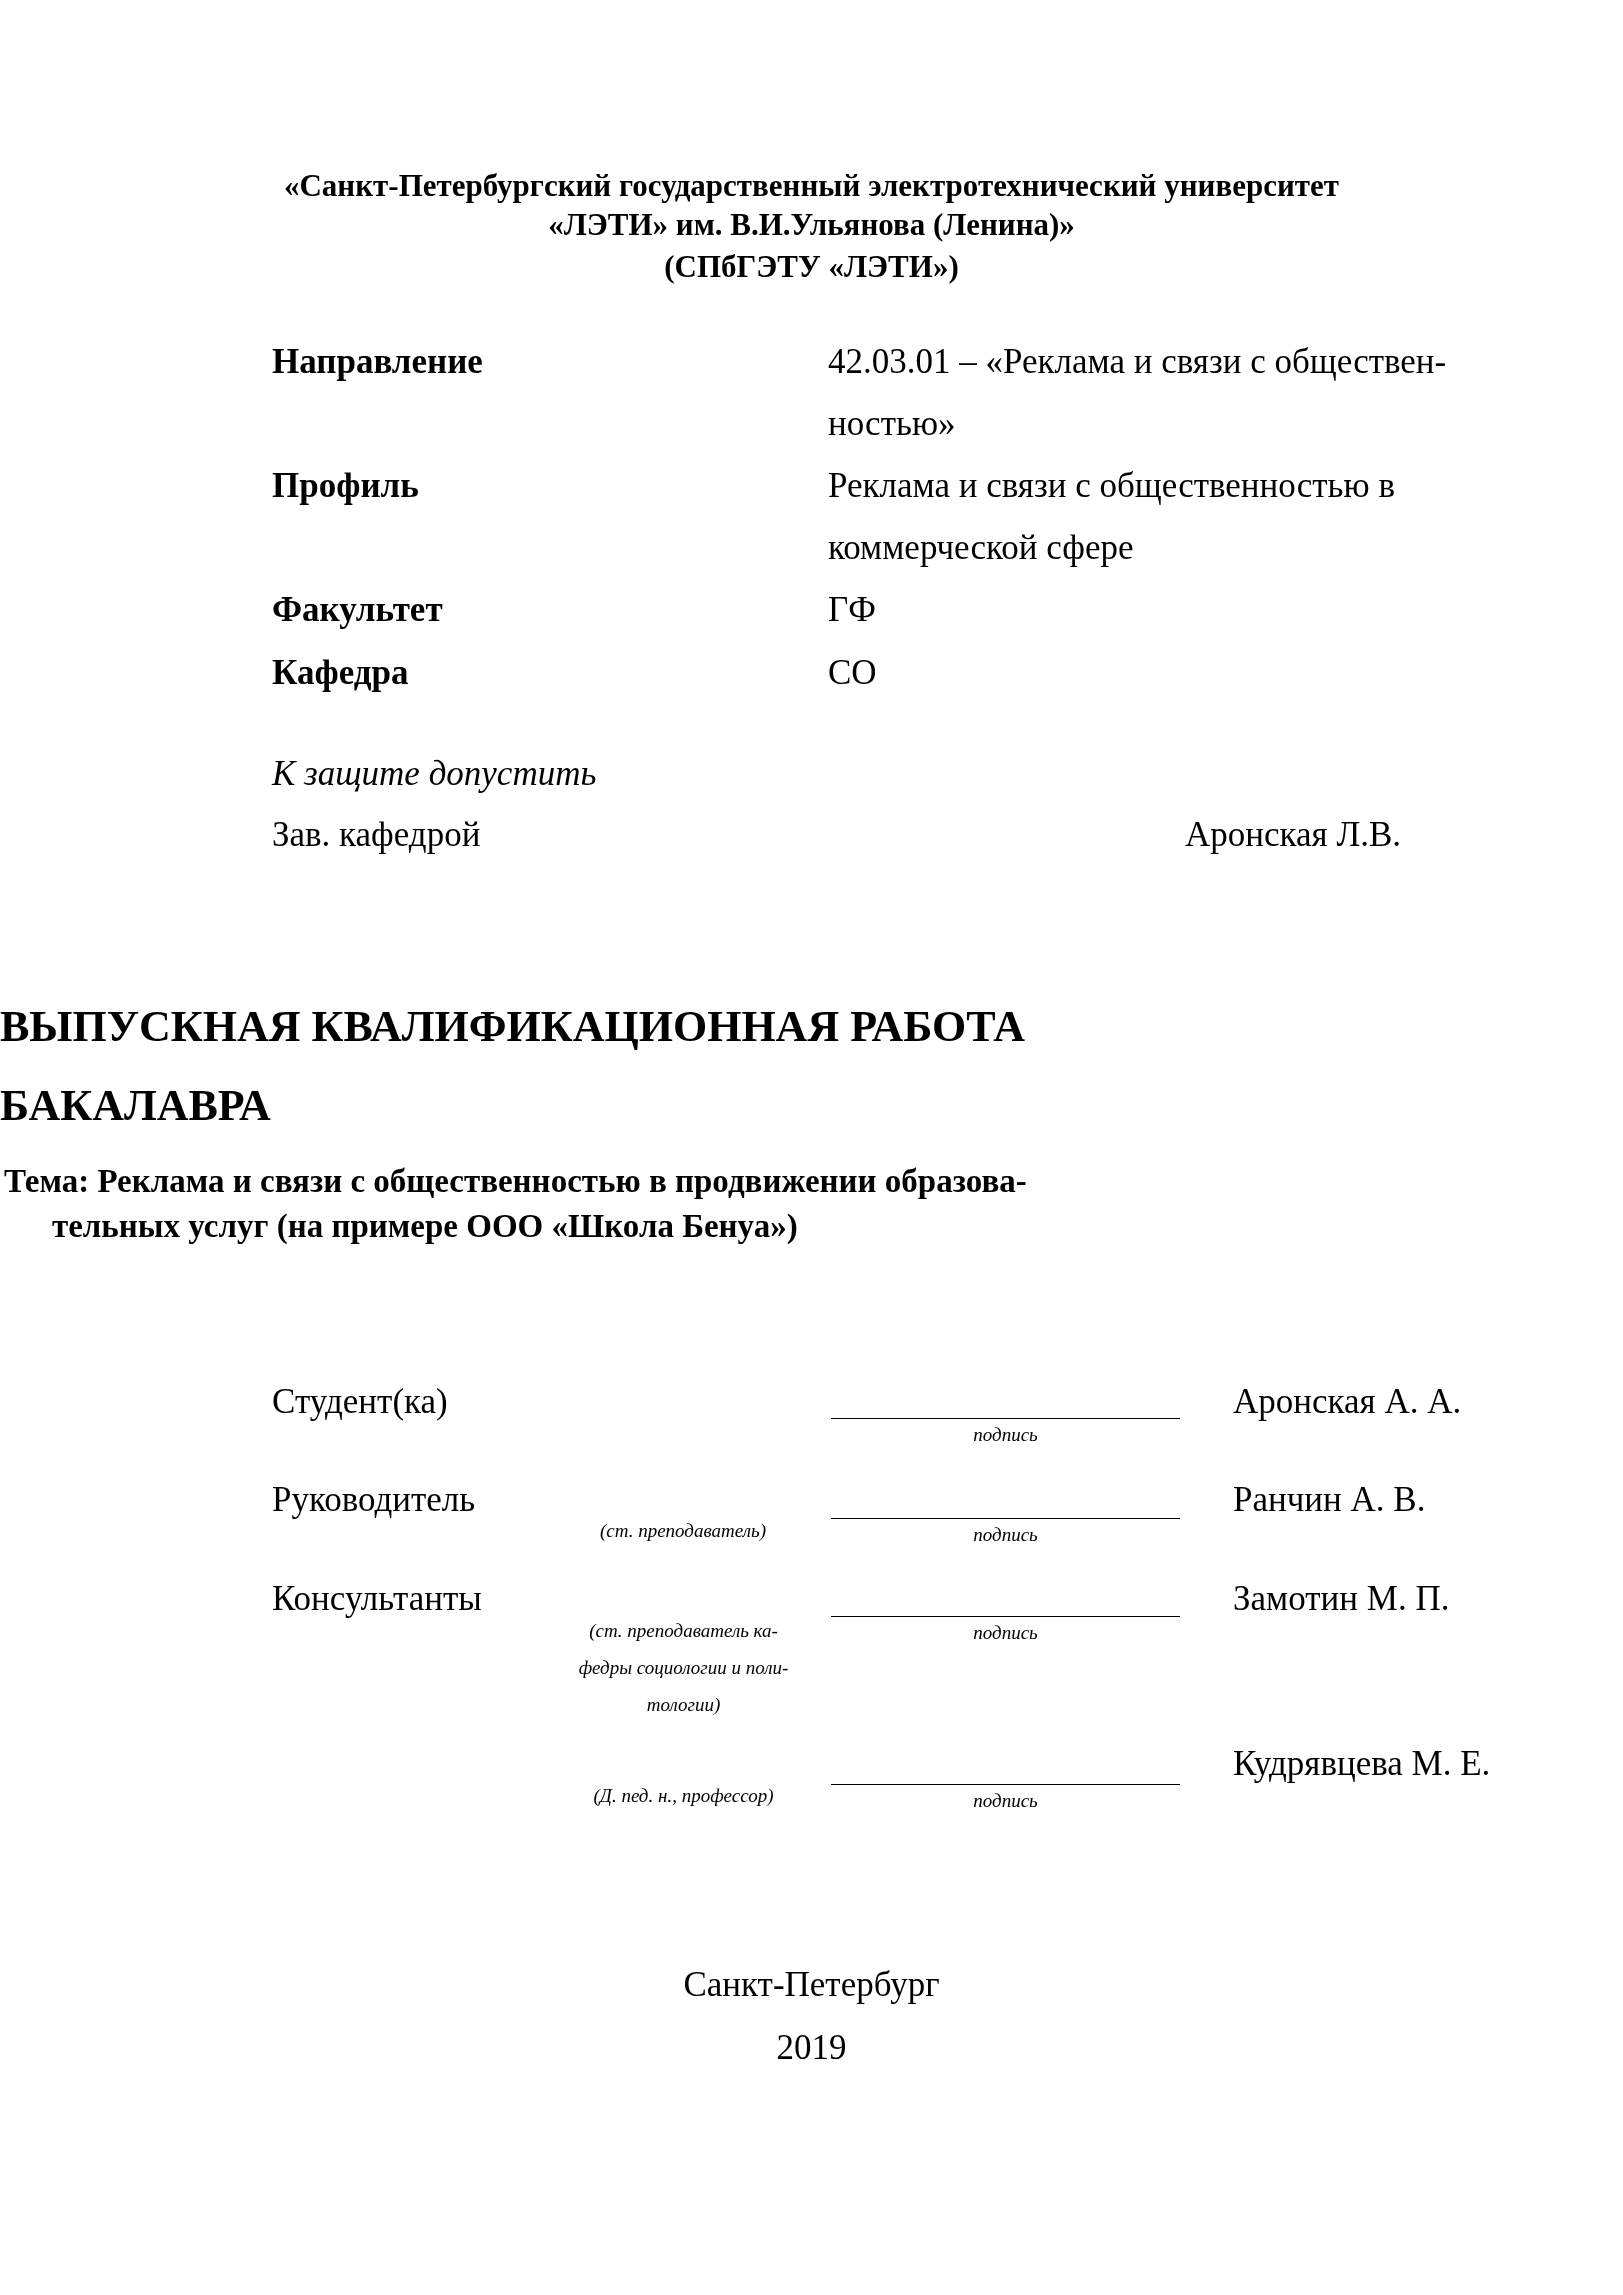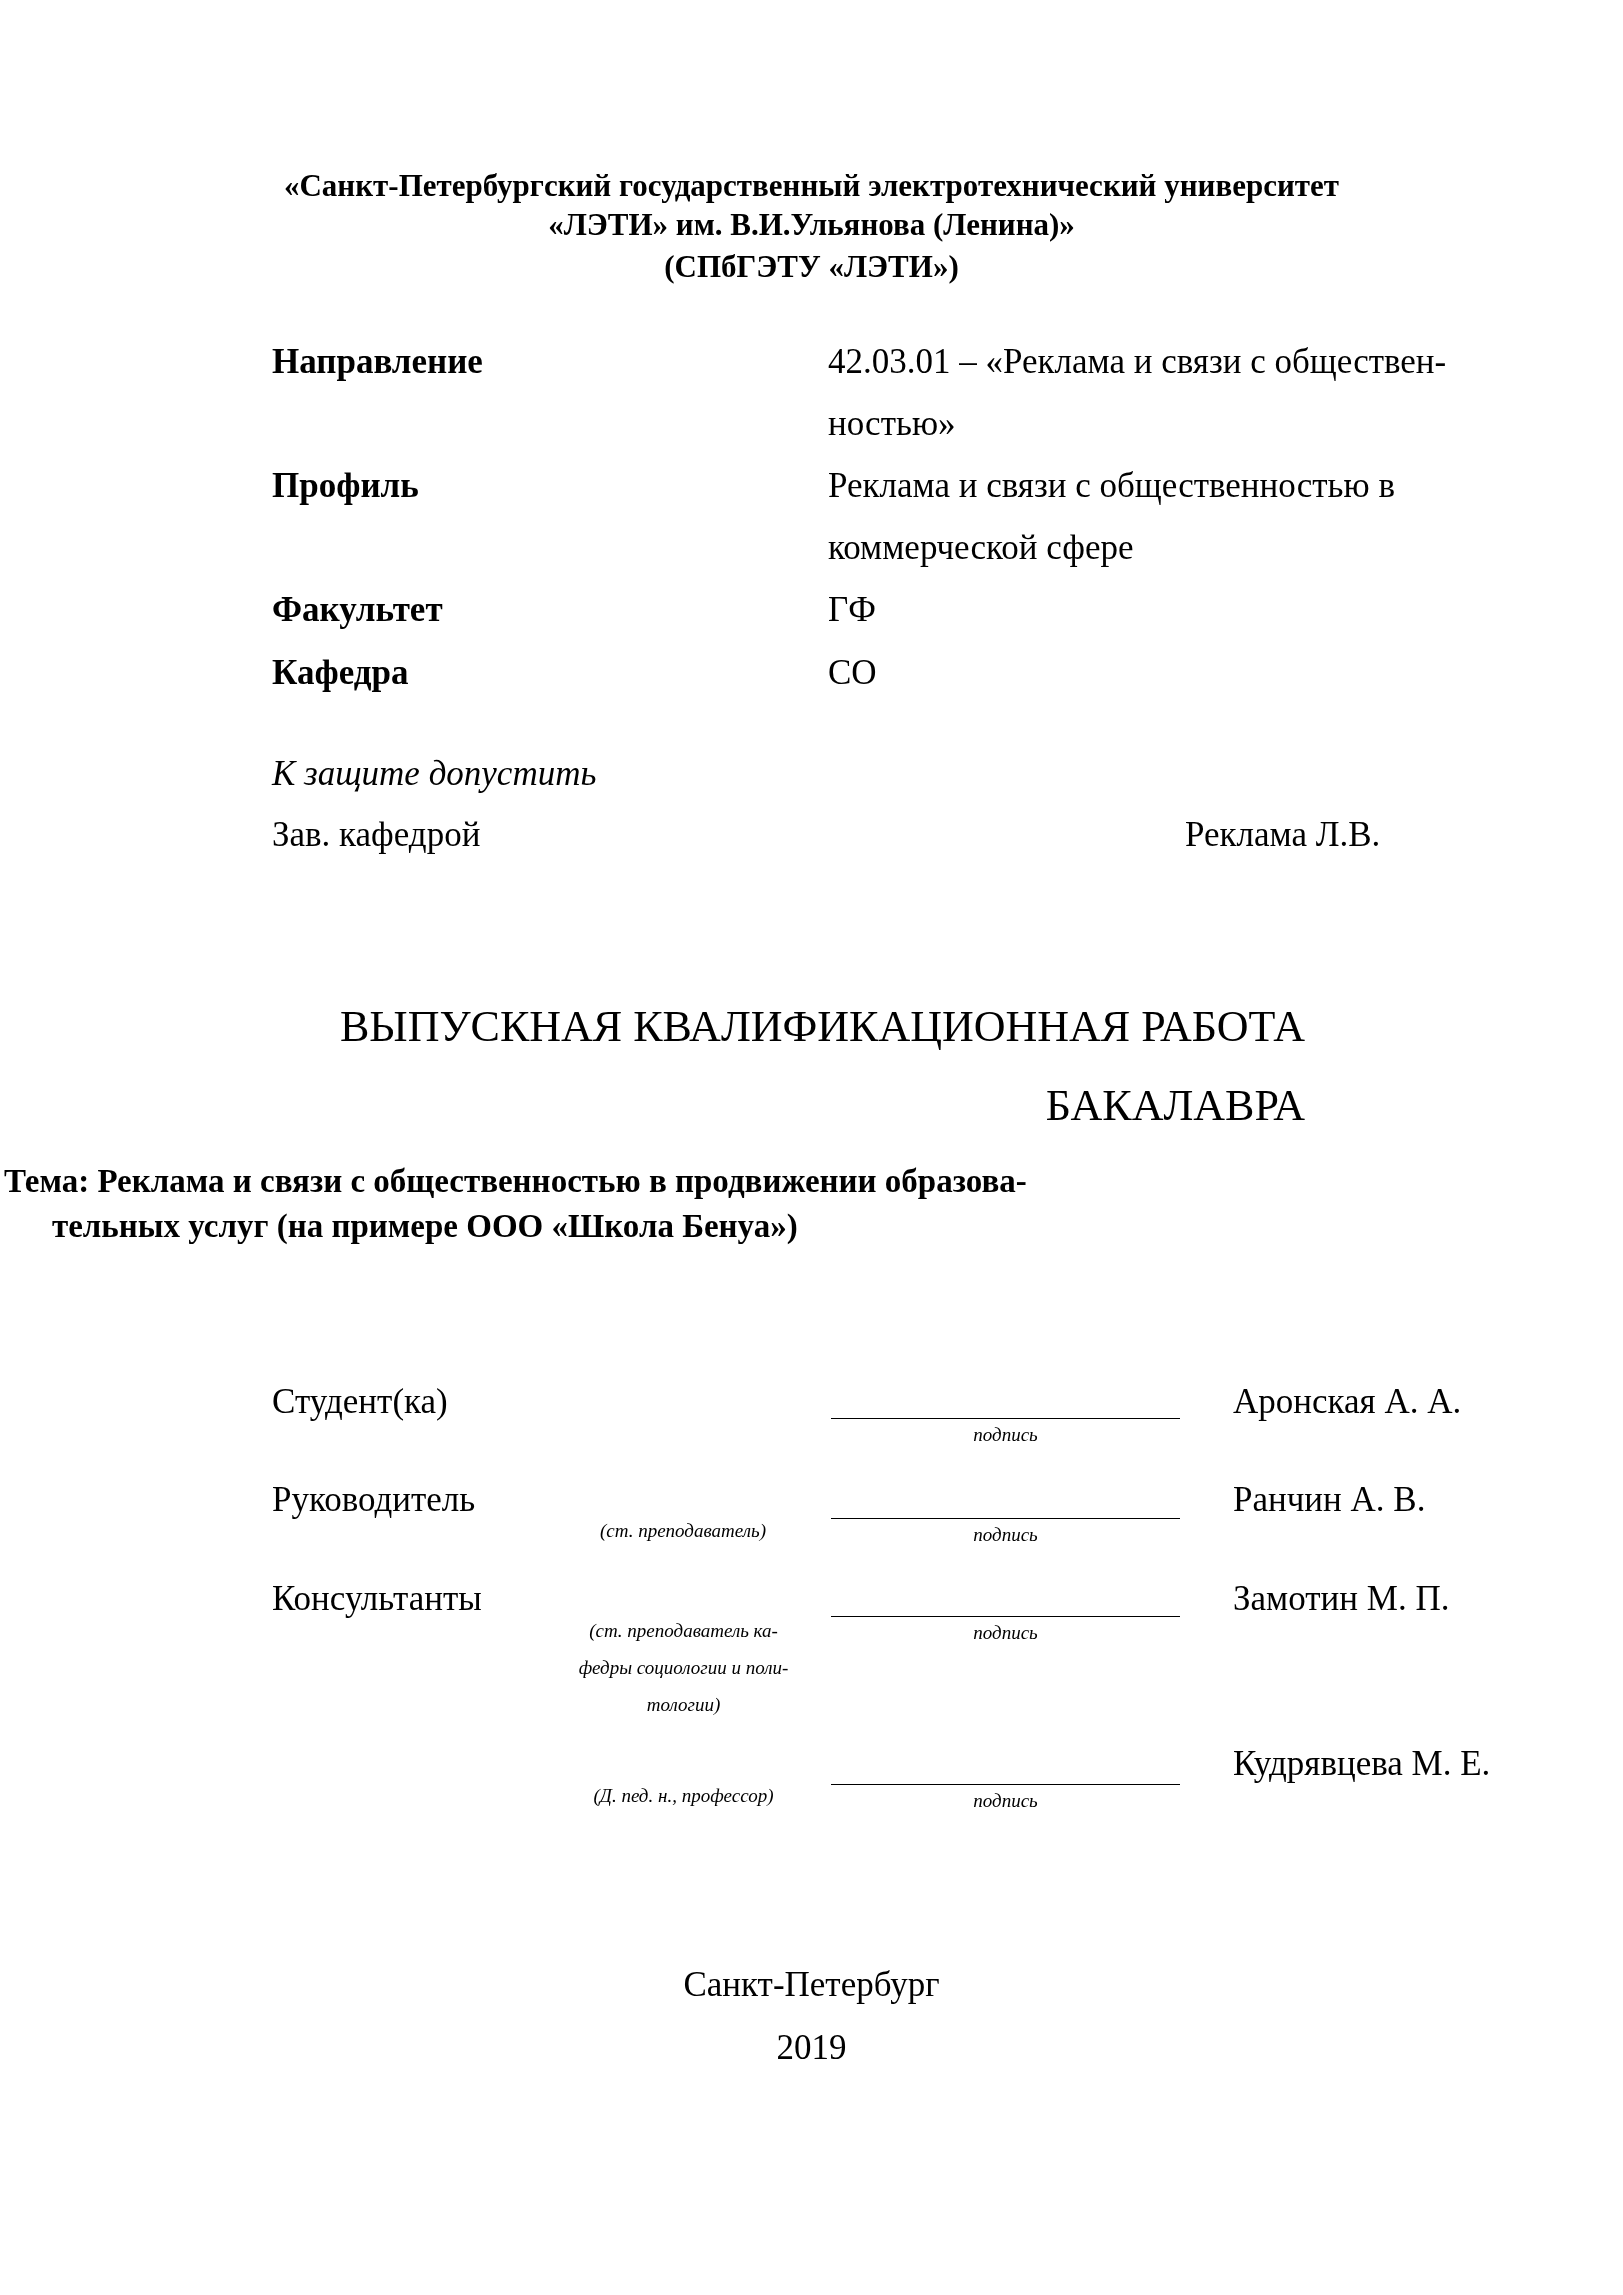--- a/index.html
+++ b/index.html
@@ -4,21 +4,21 @@
 <style>
   html, body { margin: 0; padding: 0; background: #ffffff; }
   body { width: 1623px; height: 2295px; position: relative; overflow: hidden;
          font-family: "Liberation Serif", "DejaVu Serif", serif; color: #000; }
   .abs { position: absolute; white-space: nowrap; }
   .hdr { left: 0; width: 1623px; text-align: center; font-weight: bold; font-size: 31px; line-height: 41px; margin-top: 8px; }
   .lbl { font-weight: bold; font-size: 35px; line-height: 41px; }
   .val { font-size: 35px; line-height: 41px; }
   .txt { font-size: 35px; line-height: 41px; }
   .ital { font-style: italic; }
-  .title { left: 0; width: 1305px; text-align: right; font-weight: normal; font-size: 44px; line-height: 55px; }
+  .title { left: 0; width: 1305px; text-align: left; font-weight: bold; font-size: 44px; line-height: 55px; }
   .topic { left: 4px; width: 1439px; text-align: left; font-weight: bold; font-size: 33px; line-height: 42px; }
   .sigline { height: 0; border-top: 1.6px solid #000; width: 349px; left: 831px; }
   .small { font-style: italic; font-size: 19px; line-height: 23.6px; }
   .center { text-align: center; }
   .city { left: 0; width: 1623px; text-align: center; font-size: 35px; line-height: 41px; }
 </style>
 </head>
 <body>
 
 <div class="abs hdr" style="top:157px;">«Санкт-Петербургский государственный электротехнический университет</div>
@@ -34,21 +34,21 @@
 <div class="abs val" style="left:828px; top:527px;">коммерческой сфере</div>
 
 <div class="abs lbl" style="left:272px; top:589px;">Факультет</div>
 <div class="abs val" style="left:828px; top:589px;">ГФ</div>
 
 <div class="abs lbl" style="left:272px; top:652px;">Кафедра</div>
 <div class="abs val" style="left:828px; top:652px;">СО</div>
 
 <div class="abs txt ital" style="left:272px; top:753px;">К защите допустить</div>
 <div class="abs txt" style="left:272px; top:814px;">Зав. кафедрой</div>
-<div class="abs txt" style="left:1185px; top:814px;">Реклама Л.В.</div>
+<div class="abs txt" style="left:1185px; top:814px;">Аронская Л.В.</div>
 
 <div class="abs title" style="top:999px;">ВЫПУСКНАЯ КВАЛИФИКАЦИОННАЯ РАБОТА</div>
 <div class="abs title" style="top:1078px;">БАКАЛАВРА</div>
 <div class="abs topic" style="top:1160px;">Тема: Реклама и связи с общественностью в продвижении образова-</div>
 <div class="abs topic" style="top:1205px;padding-left:48px;">тельных услуг (на примере ООО «Школа Бенуа»)</div>
 
 <div class="abs txt" style="left:272px; top:1381px;">Студент(ка)</div>
 <div class="abs sigline" style="top:1418px;"></div>
 <div class="abs small center" style="left:831px; width:349px; top:1423px;">подпись</div>
 <div class="abs txt" style="left:1233px; top:1381px;">Аронская А. А.</div>

